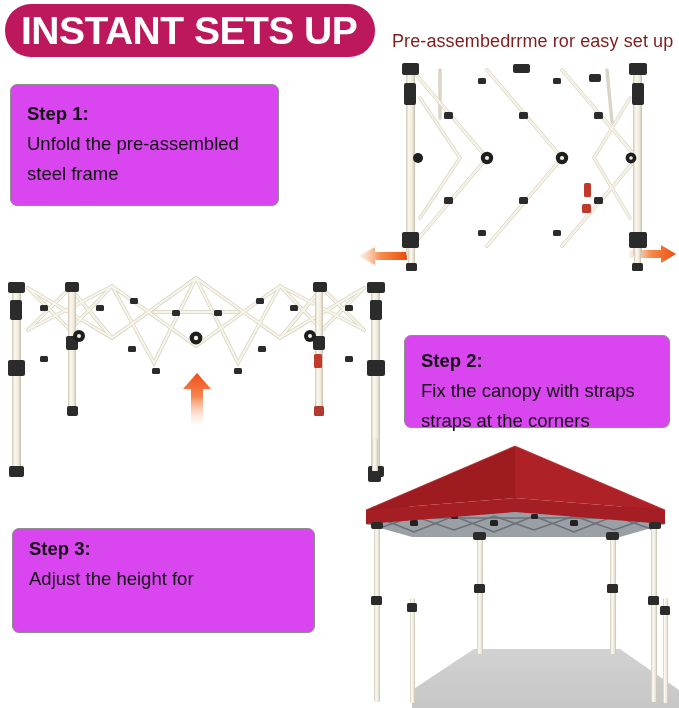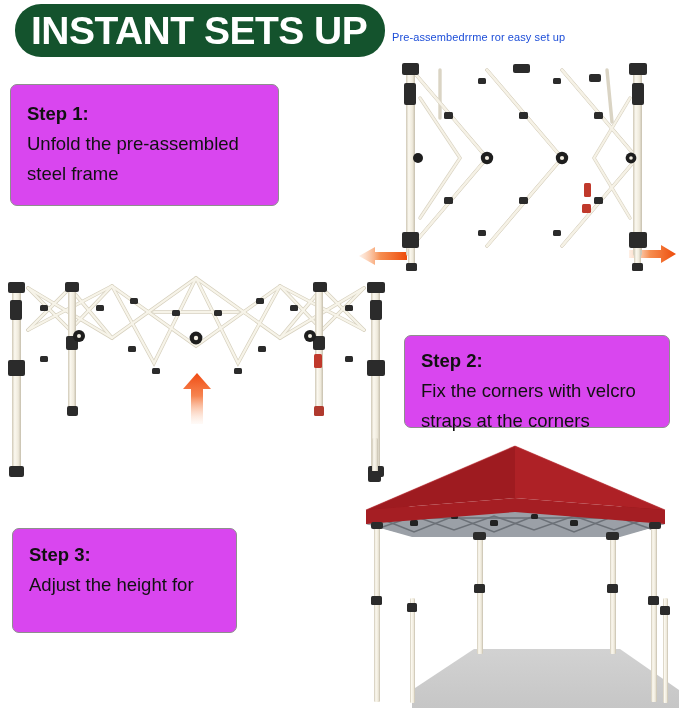--- a/index.html
+++ b/index.html
@@ -17,47 +17,47 @@
     position: relative;
     width: 679px;
     height: 708px;
     background: #ffffff;
     overflow: hidden;
   }
 
   
   .title-banner {
     position: absolute;
-    left: 15px;
+    left: 5px;
     top: 4px;
     width: 370px;
     height: 53px;
-    background: #14532d;
+    background: #be185d;
     border-radius: 26px;
     display: flex;
     align-items: center;
     padding-left: 16px;
   }
   .title-banner .title-text {
     color: #ffffff;
     font-family: "Liberation Sans", sans-serif;
     font-weight: bold;
     font-size: 39px;
     letter-spacing: -0.5px;
     line-height: 1;
     white-space: nowrap;
   }
 
   
   .caption {
     position: absolute;
     left: 392px;
     top: 31px;
-    font-size: 11px;
-    color: #1d4ed8;
+    font-size: 18px;
+    color: #7f1d1d;
     font-family: "Liberation Sans", sans-serif;
     white-space: nowrap;
     letter-spacing: 0.1px;
   }
 
   
   .step-box {
     position: absolute;
     background: #d946ef;
     border: 1px solid #8e8e8e;
@@ -68,21 +68,21 @@
     font-family: "Liberation Sans", sans-serif;
     font-size: 18.5px;
     color: #111111;
     line-height: 1.63;
     white-space: nowrap;
   }
   .step-box .line.heading { font-weight: bold; }
 
   #step1-box { left: 10px;  top: 84px;  width: 269px; height: 122px; }
   #step2-box { left: 404px; top: 326px; width: 266px; height: 93px; padding-top: 10px; margin-top: 9px; }
-  #step3-box { left: 12px;  top: 528px; width: 225px; height: 105px; padding-top: 11px; }
+  #step3-box { left: 12px;  top: 528px; width: 303px; height: 105px; padding-top: 5px; }
 
   
   .arrow {
     position: absolute;
   }
 
   
   .illus { position: absolute; }
   #frame-folded  { left: 382px; top: 58px;  width: 290px; height: 215px; }
   #frame-open    { left: 0px;   top: 268px; width: 398px; height: 215px; }
@@ -102,21 +102,21 @@
   <div class="caption">Pre-assembedrrme ror easy set up</div>
 
   <div class="step-box" id="step1-box">
     <div class="line heading">Step 1:</div>
     <div class="line">Unfold the pre-assembled</div>
     <div class="line">steel frame</div>
   </div>
 
   <div class="step-box" id="step2-box">
     <div class="line heading">Step 2:</div>
-    <div class="line">Fix the corners with velcro</div>
+    <div class="line">Fix the canopy with straps</div>
     <div class="line">straps at the corners</div>
   </div>
 
   <div class="step-box" id="step3-box">
     <div class="line heading">Step 3:</div>
     <div class="line">Adjust the height for</div>
   </div>
 
   <svg width="0" height="0" style="position:absolute" aria-hidden="true">
     <defs>

